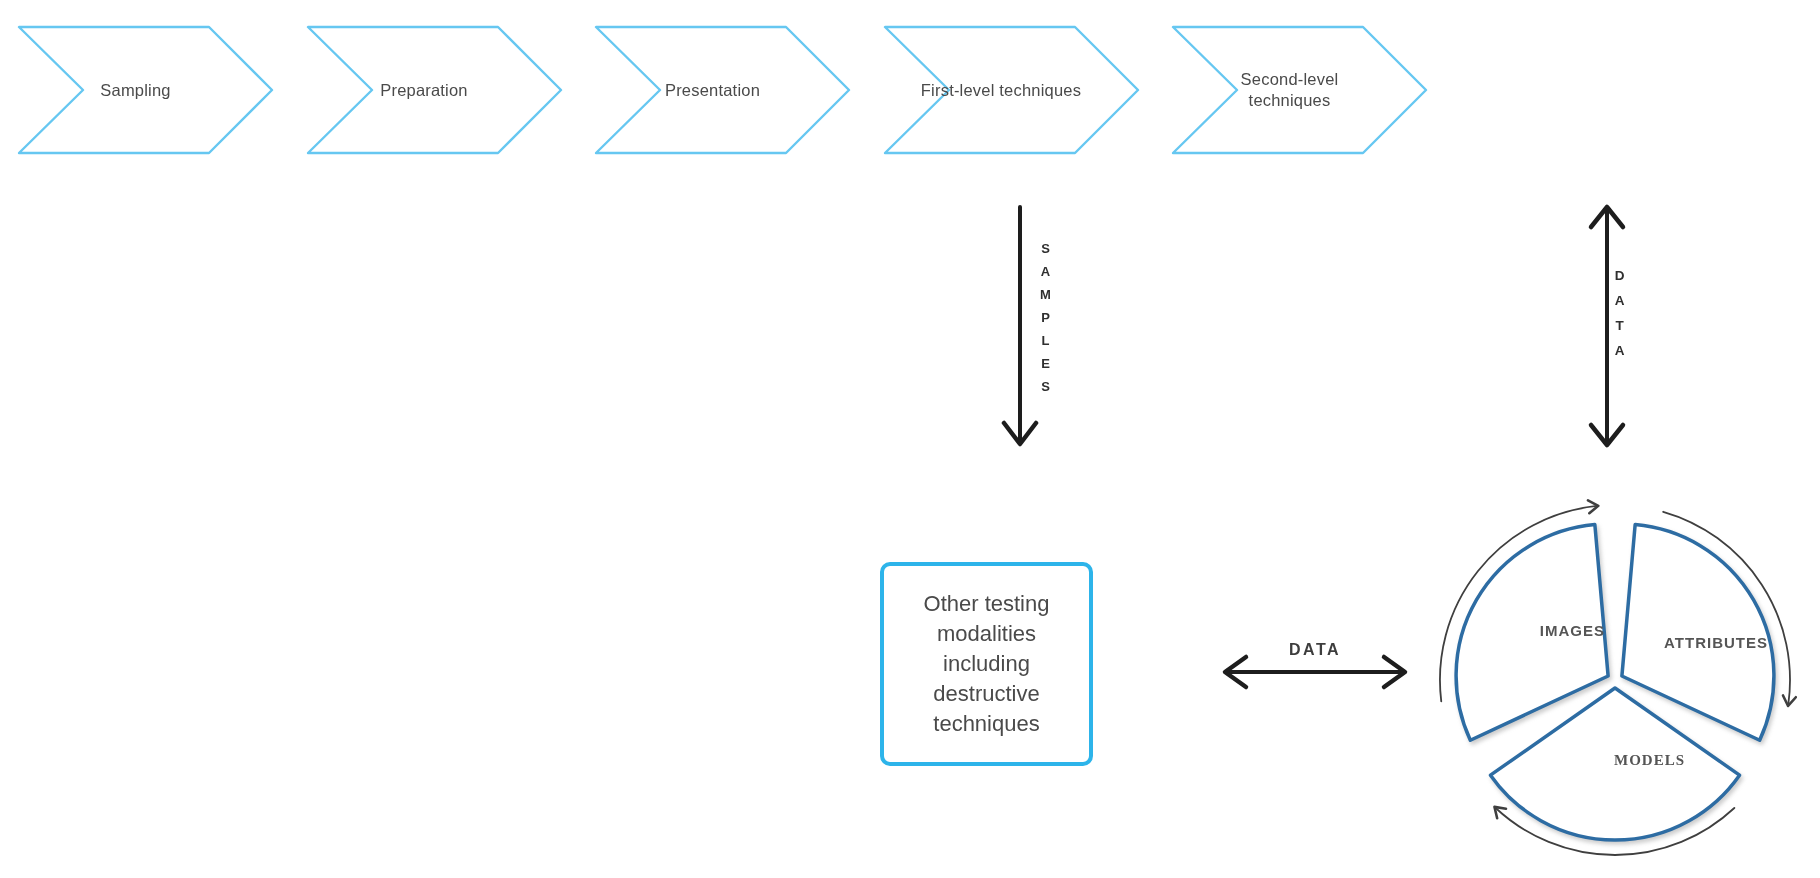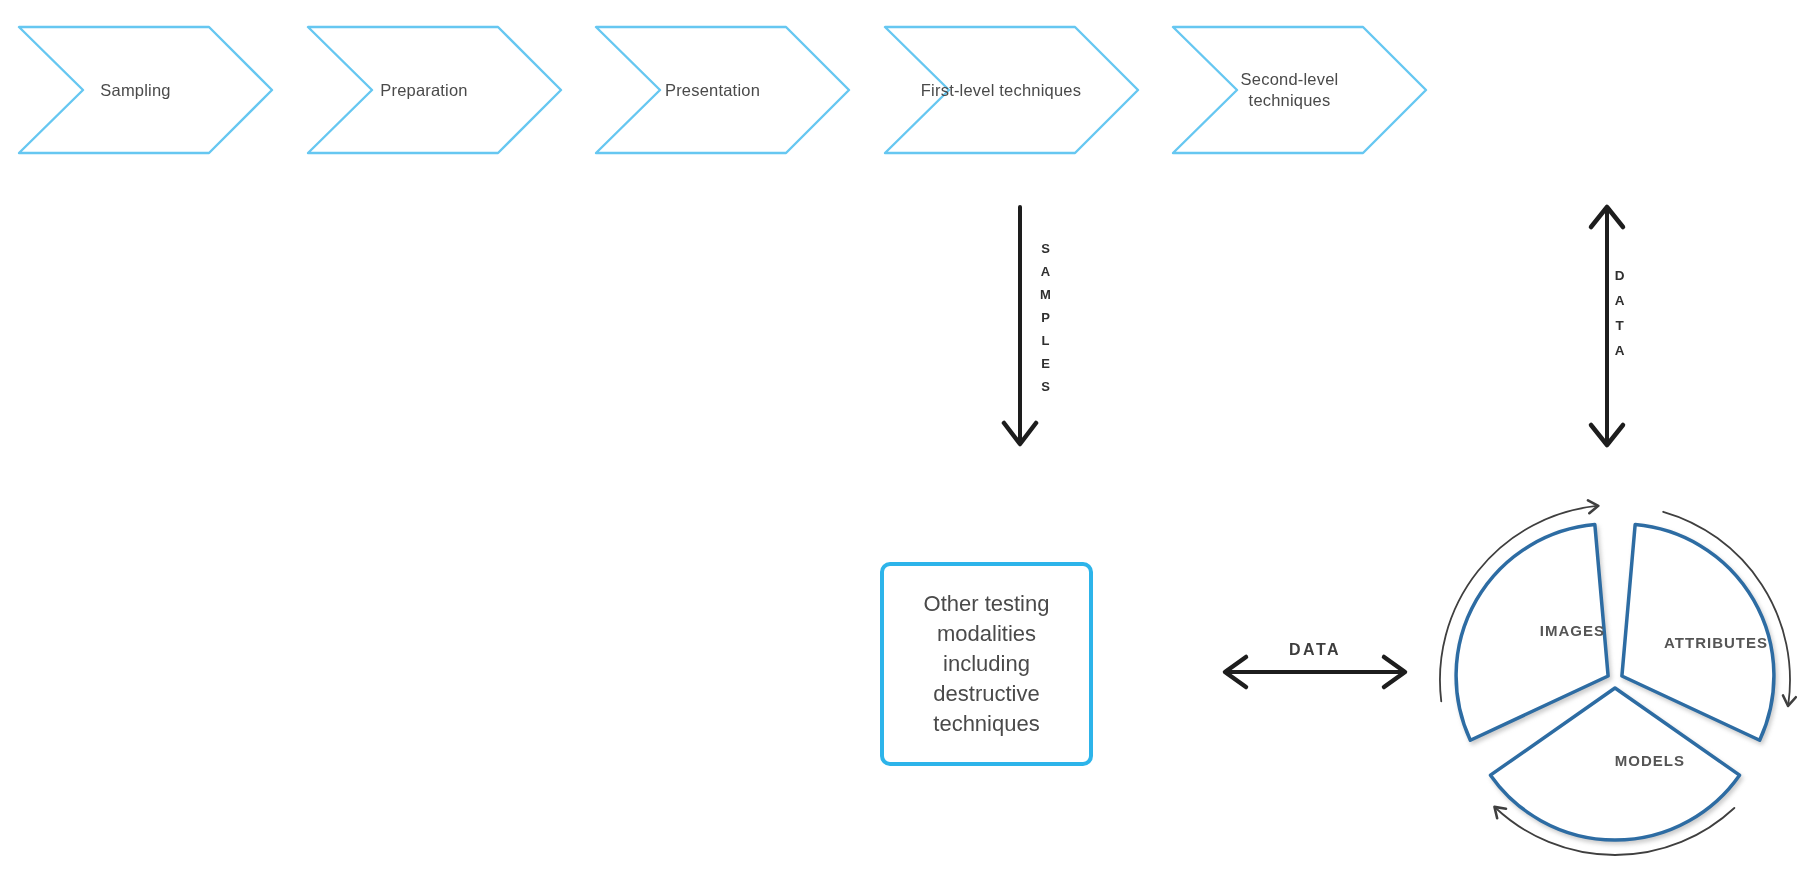--- a/index.html
+++ b/index.html
@@ -62,21 +62,21 @@
     filter:drop-shadow(2px 3px 2px rgba(110,110,110,.35));
   }
   .cycle-arc{stroke:var(--cycle-arrow);stroke-width:1.8;fill:none;stroke-linecap:round;}
   .cycle-head{stroke:var(--cycle-arrow);stroke-width:1.6;fill:none;stroke-linecap:round;stroke-linejoin:round;}
   .segment-label{
     position:absolute;width:140px;text-align:right;font-size:15px;font-weight:bold;
     letter-spacing:1px;color:#555;
   }
   .seg-images{left:1465px;top:622px;}
   .seg-attributes{left:1628px;top:622px;margin-top:12px;}
-  .seg-models{left:1545px;top:752px;}
+  .seg-models{left:1545px;top:752px;font-family:Liberation Serif, serif;}
 </style>
 </head>
 <body>
 
 <div class="canvas">
 
   <div class="chevron-row">
     <div class="chevron">
       <svg viewBox="0 0 257 130" preserveAspectRatio="none">
           <polygon points="2,2 192,2 255,65 192,128 2,128 66,65"></polygon>

